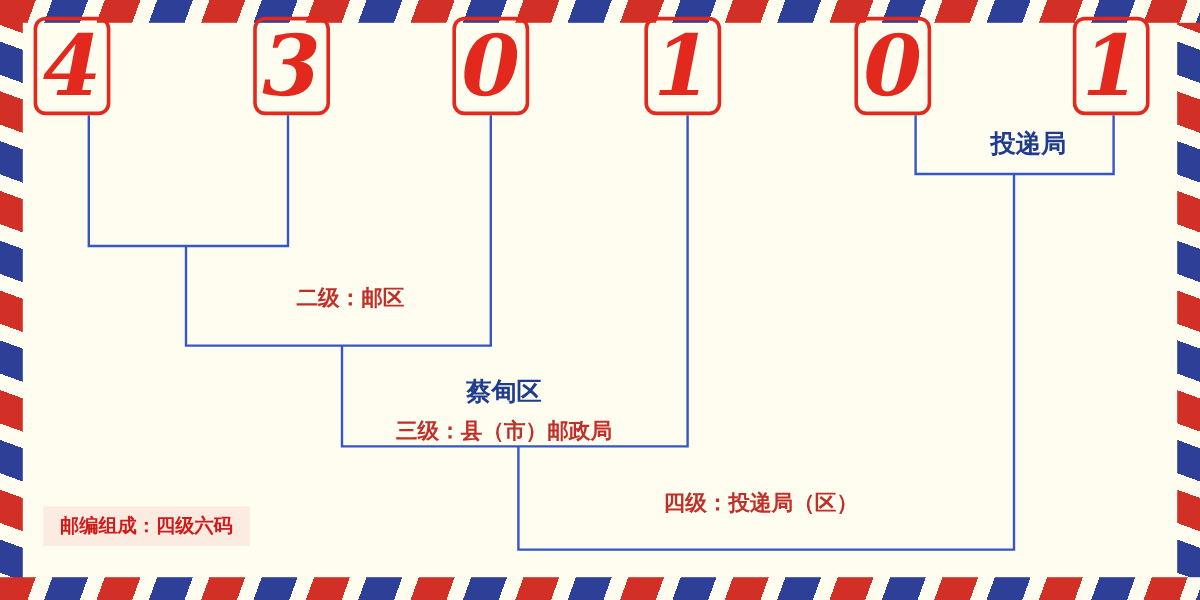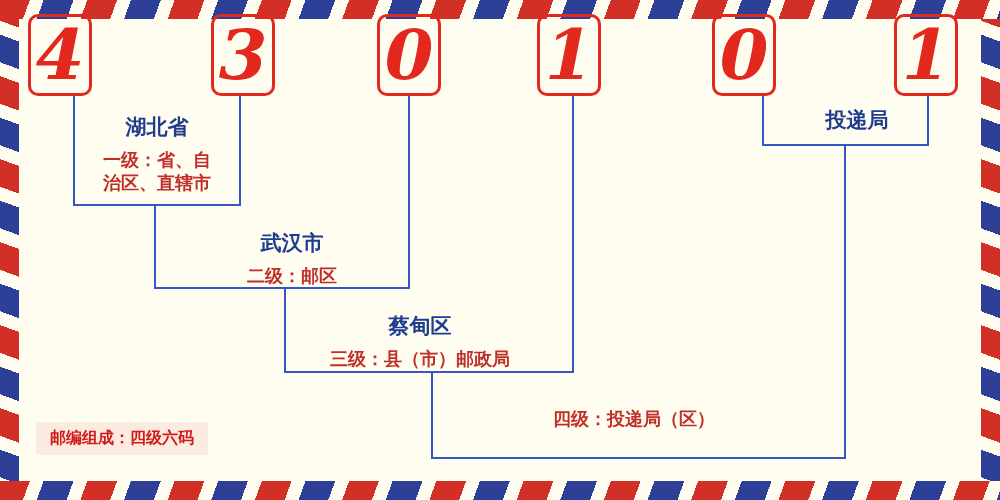--- a/index.html
+++ b/index.html
@@ -146,27 +146,22 @@
     </div>
 
   <svg class="connectors" viewBox="0 0 1000 500">
     <polyline points="74,96 74,205 240,205 240,96"></polyline>
     <polyline points="155,205 155,288 409,288 409,96"></polyline>
     <polyline points="285,288 285,372 573,372 573,96"></polyline>
     <polyline points="763,96 763,145 928,145 928,96"></polyline>
     <polyline points="432,372 432,458 845,458 845,145"></polyline>
   </svg>
 
-  <div class="label label-l1">
-    <div class="name">湖北省</div>
-    <div class="desc">一级：省、自治区、直辖市</div>
-  </div>
 
   <div class="label label-l2">
-    <div class="name">武汉市</div>
     <div class="desc">二级：邮区</div>
   </div>
 
   <div class="label label-l3">
     <div class="name">蔡甸区</div>
     <div class="desc">三级：县（市）邮政局</div>
   </div>
 
   <div class="label label-l4">
     <div class="desc">四级：投递局（区）</div>

